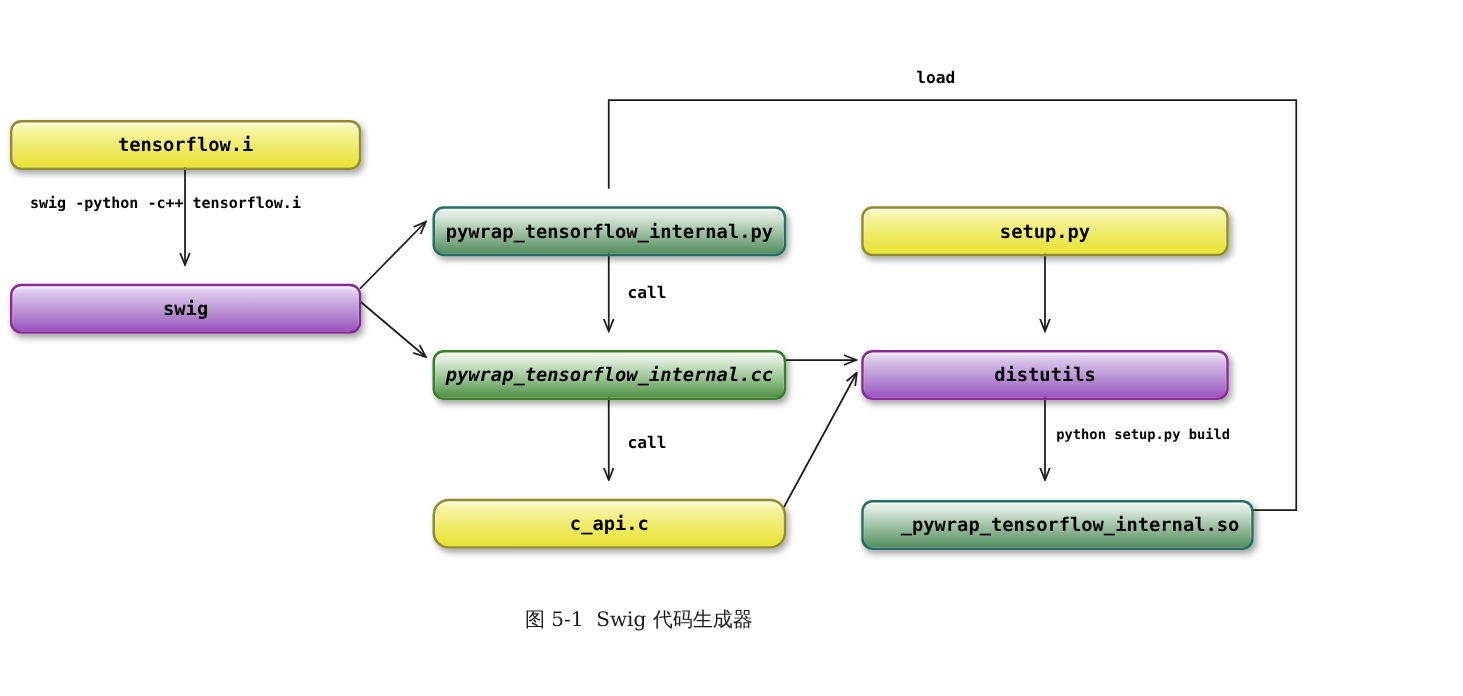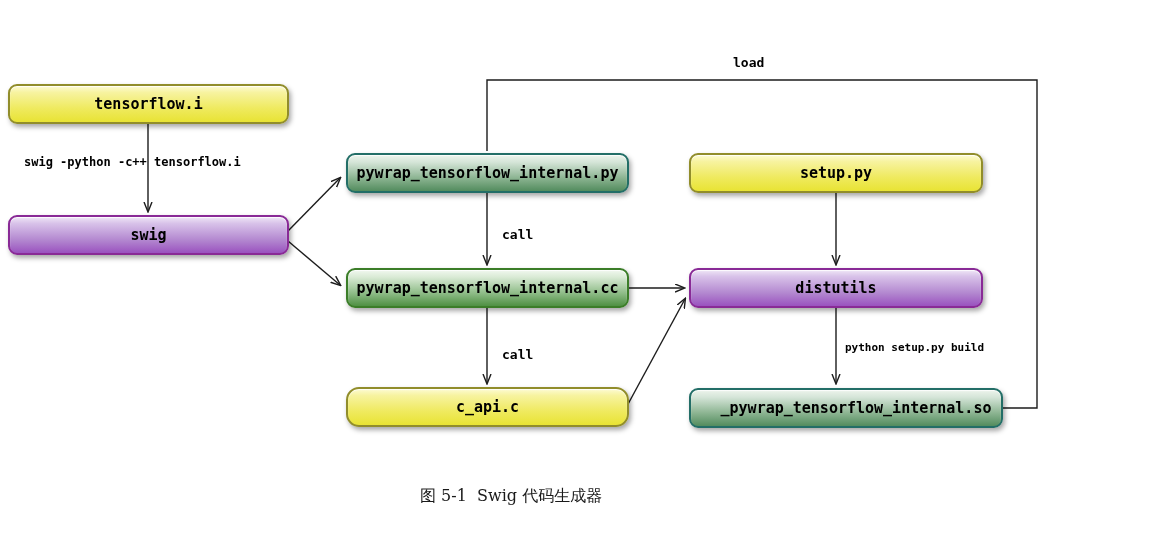--- a/index.html
+++ b/index.html
@@ -24,32 +24,34 @@
     border: 2px solid #000;
     display: flex;
     align-items: center;
     justify-content: center;
     font-family: "DejaVu Sans Mono", monospace;
     font-weight: bold;
     font-size: 15px;
     color: #000;
     box-shadow: inset 0 1px 1px rgba(255,255,255,0.85), 2px 3px 5px rgba(0,0,0,0.35);
     white-space: nowrap;
+    margin-top: 12px;
   }
   .yellow {
     border-color: #918d2b;
     background: linear-gradient(to bottom, #fdfbd2 0%, #f7f3a0 18%, #efea5f 62%, #e8e334 100%);
   }
   .purple {
     border-color: #892a96;
     background: linear-gradient(to bottom, #efe6f6 0%, #d8c2e9 18%, #b286cf 65%, #9a52bf 100%);
   }
   .green {
     border-color: #3b7d28;
     background: linear-gradient(to bottom, #f1f8ef 0%, #d9ead5 20%, #8dbb86 65%, #4f9043 100%);
+    font-style: italic;
   }
   .teal {
     border-color: #236e67;
     background: linear-gradient(to bottom, #edf4ec 0%, #d5e5d8 20%, #8ab390 65%, #538c5e 100%);
   }
   .node-tensorflow-i { left: 8px;   top: 84px;  width: 277px; height: 36px; }
   .node-swig         { left: 8px;   top: 215px; width: 277px; height: 36px; }
   .node-pywrap-py    { left: 346px; top: 153px; width: 279px; height: 36px; }
   .node-pywrap-cc    { left: 346px; top: 268px; width: 279px; height: 36px; }
   .node-c-api        { left: 346px; top: 387px; width: 279px; height: 36px; border-radius: 13px; }

